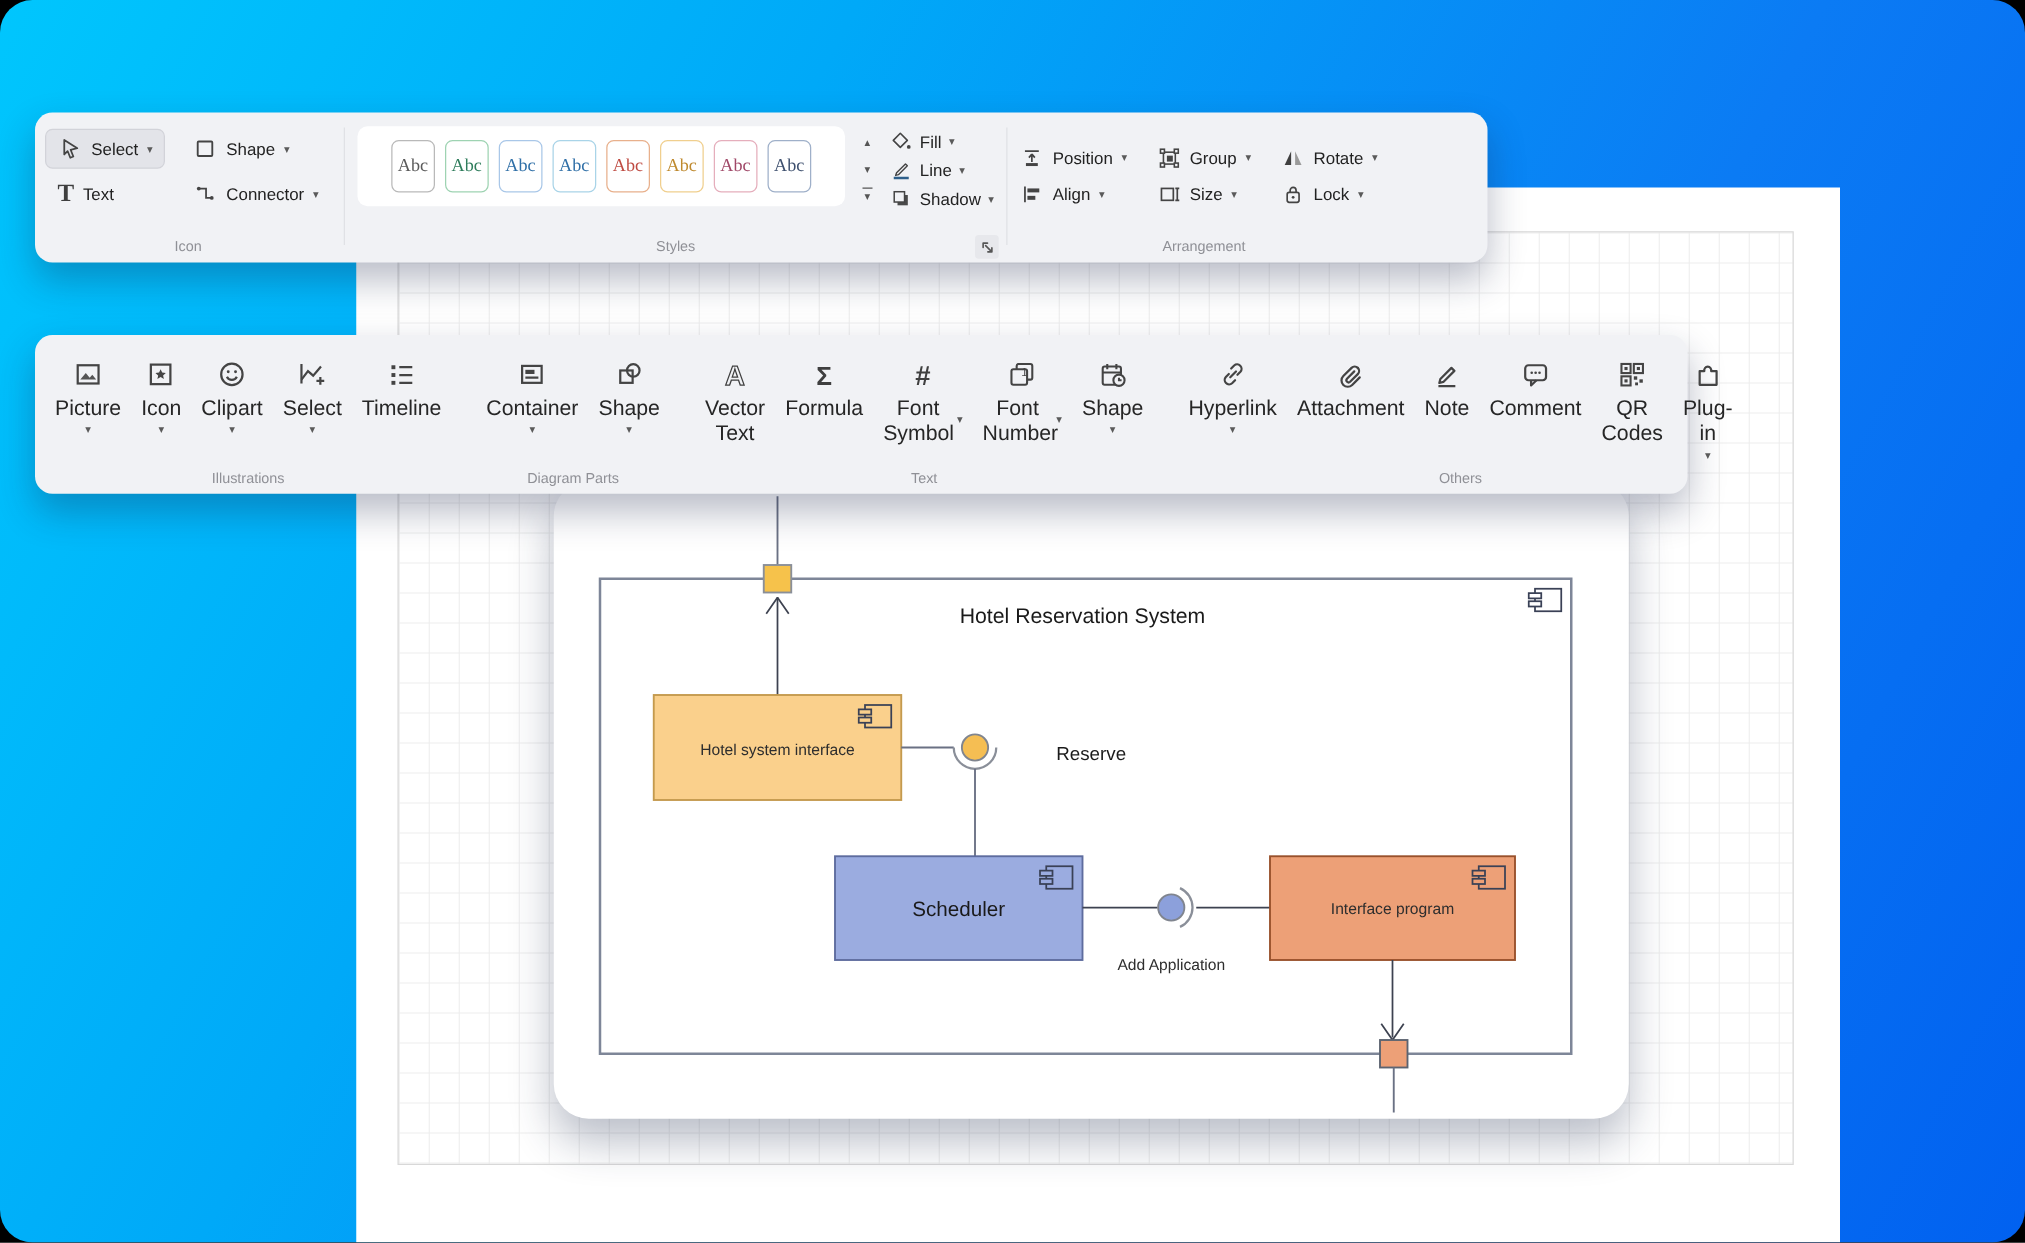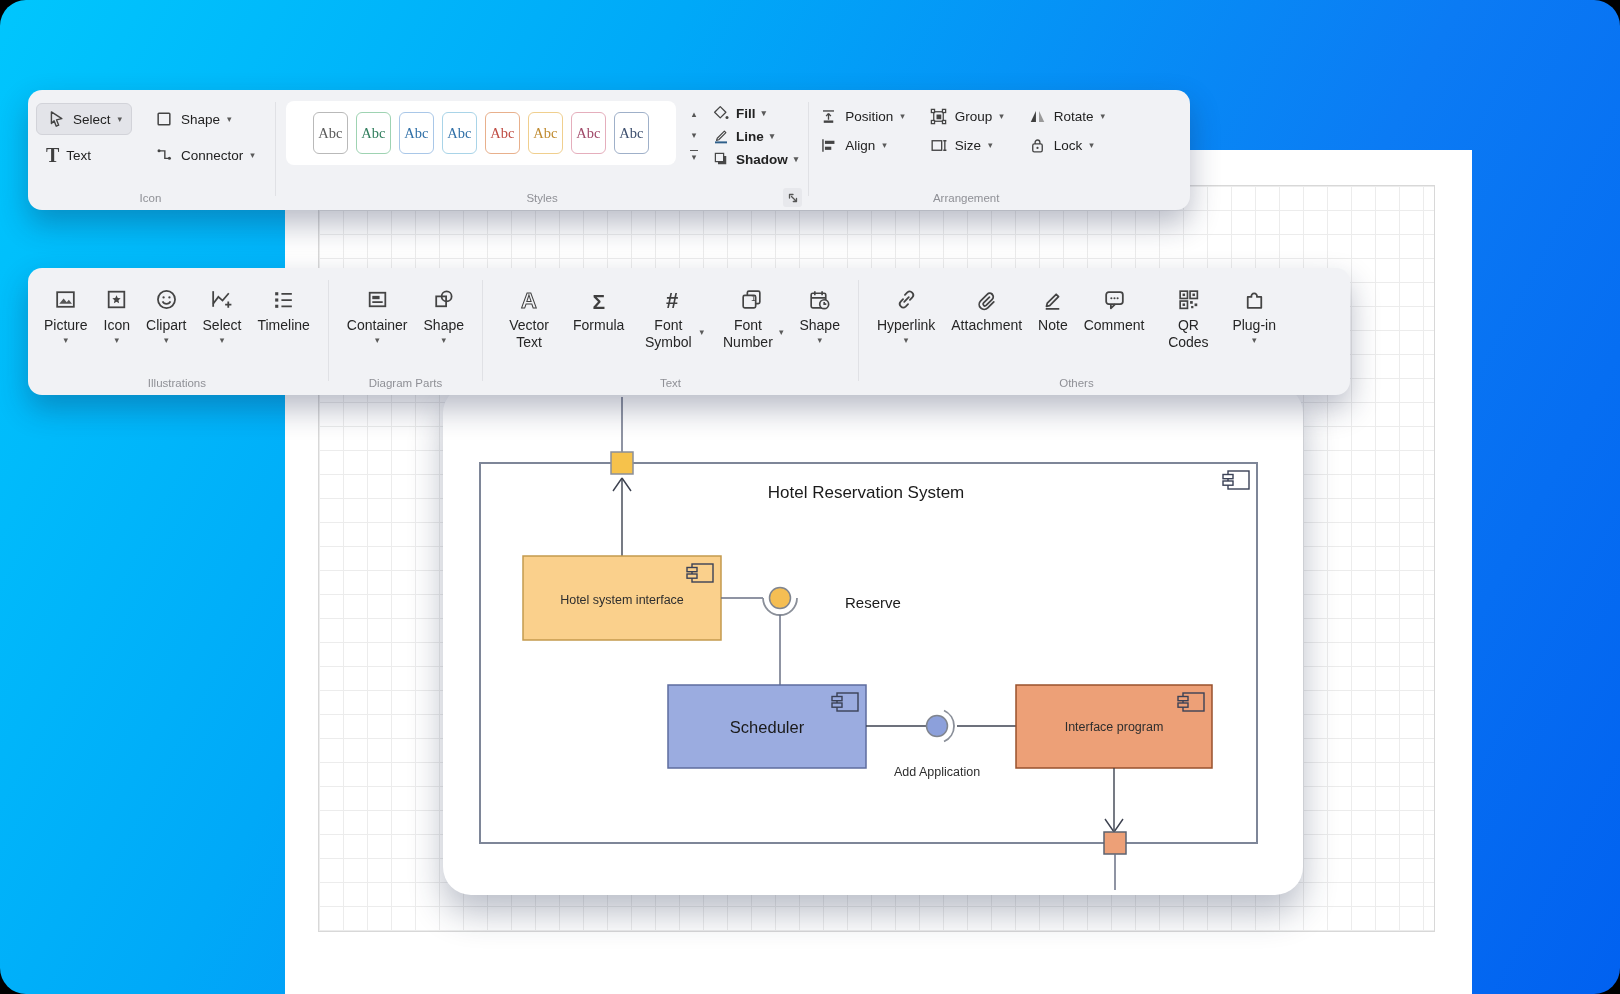--- a/index.html
+++ b/index.html
@@ -34,31 +34,31 @@
   .caret{font-size:9px;color:#5a5a5a;line-height:1;}
   
   .styles-row{display:flex;align-items:flex-start;gap:10px;margin-top:1px;}
   .chip-strip{display:flex;gap:8px;background:#fff;border-radius:8px;padding:11px 27px;}
   .abc-chip{width:33px;height:40px;border:1.5px solid #bbb;border-radius:6px;display:flex;align-items:center;
     justify-content:center;font-family:"Liberation Serif",serif;font-size:14.5px;background:#fff;}
   .scroll-col{display:flex;flex-direction:column;gap:8px;padding-top:6px;align-items:center;width:16px;color:#555;}
   .sbtn{height:13px;display:flex;flex-direction:column;align-items:center;justify-content:center;font-size:9px;color:#555;}
   .morebar{display:block;width:8px;border-top:1.5px solid #555;margin-bottom:1px;}
   .fls-col{display:flex;flex-direction:column;gap:5px;padding-top:3px;}
-  .fls-item{display:flex;align-items:center;gap:6px;font-size:13.5px;color:#222;font-weight:bold;}
+  .fls-item{display:flex;align-items:center;gap:6px;font-size:13.5px;color:#222;}
   .launcher{position:absolute;right:4px;bottom:3px;width:19px;height:19px;background:#e7e8ec;border-radius:3px;
     display:flex;align-items:center;justify-content:center;}
   
-  .arr-grid{display:grid;grid-template-columns:auto auto auto;column-gap:24px;row-gap:10px;margin-top:7px;}
+  .arr-grid{display:grid;grid-template-columns:auto auto auto;column-gap:24px;row-gap:10px;margin-top:17px;}
   .abtn{display:flex;align-items:center;gap:7px;font-size:13.5px;color:#222;}
   
   .r2row{display:flex;align-items:flex-start;margin-top:2px;}
   .r2item{display:flex;flex-direction:column;align-items:center;padding:2px 8px 0;}
   .r2icon{height:30px;display:flex;align-items:flex-end;justify-content:center;margin-bottom:5px;}
-  .r2label{font-size:14px;color:#262626;text-align:center;line-height:1.2;}
+  .r2label{font-size:17px;color:#262626;text-align:center;line-height:1.2;}
   .lblrow{display:flex;align-items:center;gap:3px;}
   .wrap2{max-width:56px;}
   .below{margin-top:2px;}
   .glyph{font-weight:bold;color:#3f3f3f;line-height:1;}
 </style>
 </head>
 <body>
 
 <div class="screen">
 

